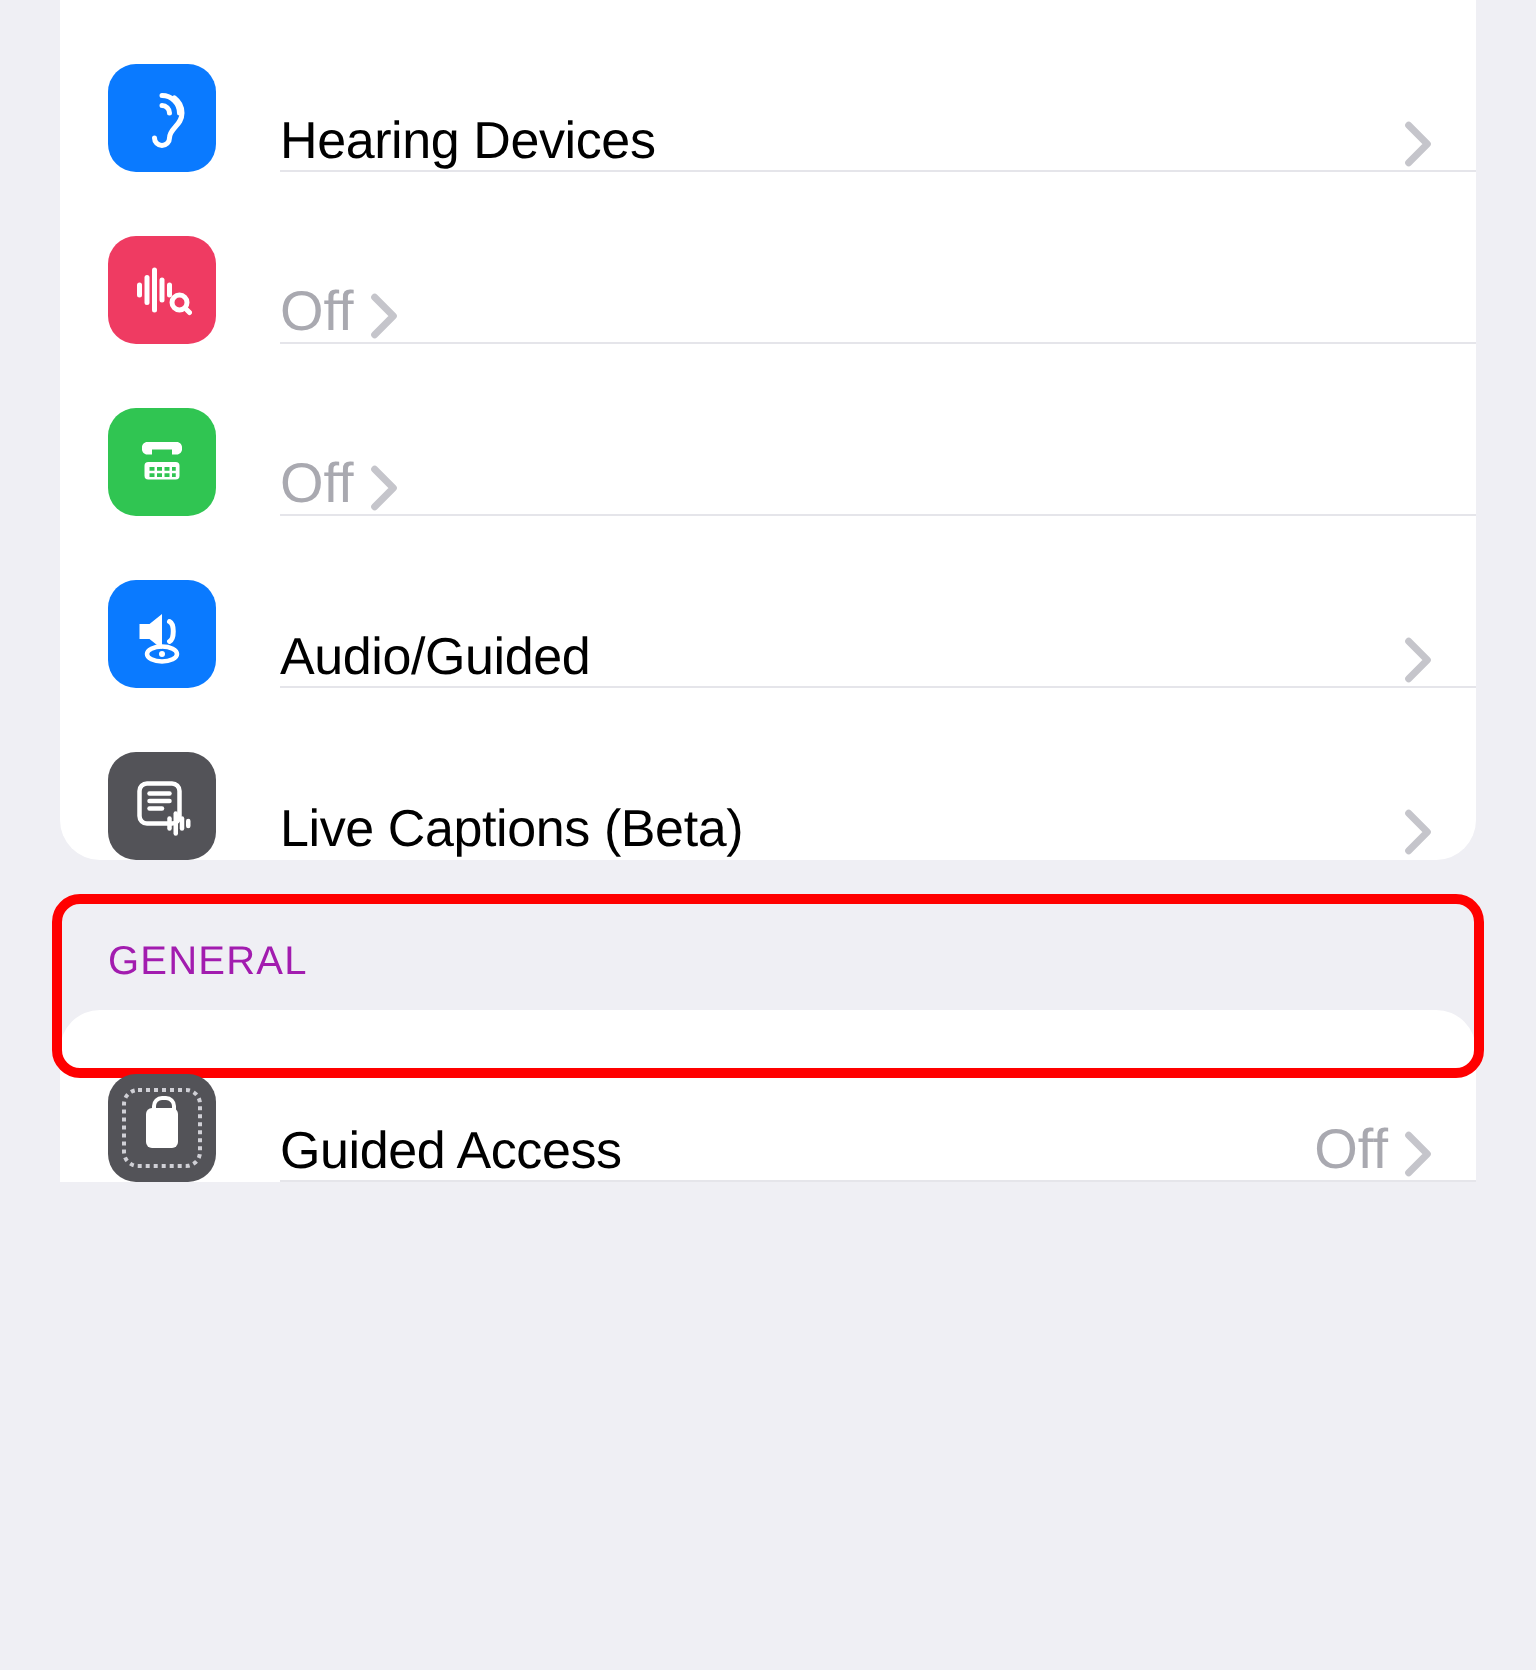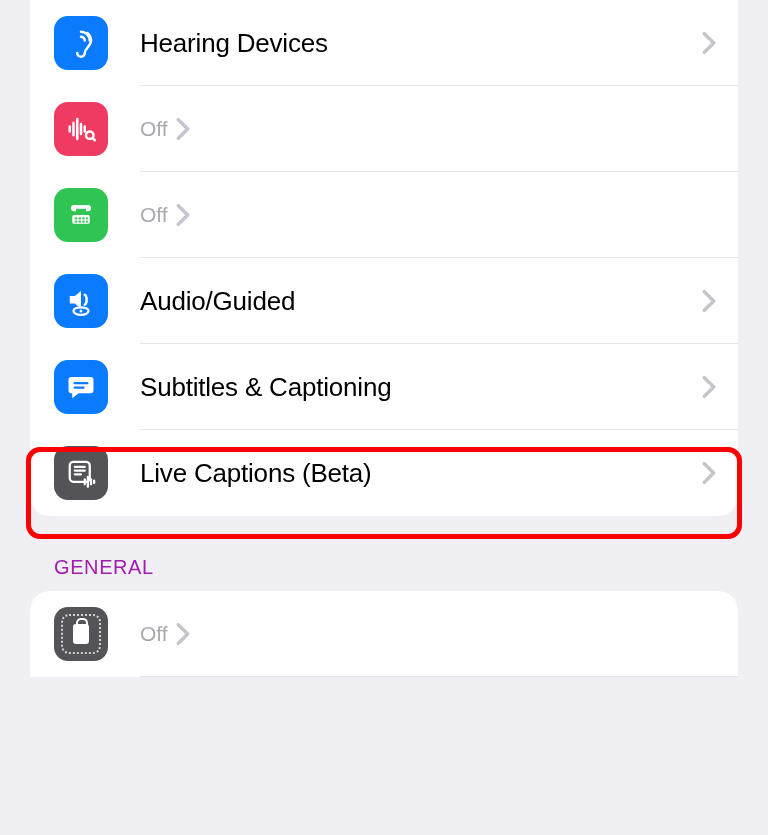--- a/index.html
+++ b/index.html
@@ -22,21 +22,21 @@
   }
 
   .panel-top {
     margin-top: 0;
     border-top-left-radius: 0;
     border-top-right-radius: 0;
   }
 
   .row {
     display: flex;
-    align-items: center;
+    align-items: flex-end;
     height: 86px;
     padding-left: 24px;
     padding-right: 20px;
     position: relative;
   }
 
   .divider {
     position: absolute;
     left: 110px;
     right: 0;
@@ -74,21 +74,21 @@
 
   .label {
     font-size: 26px;
     font-weight: 400;
     color: #000;
     letter-spacing: -0.2px;
     flex: 1 1 auto;
   }
 
   .value {
-    font-size: 21px;
+    font-size: 28px;
     color: #a9a9b0;
     margin-right: 6px;
   }
 
   .chevron-wrap {
     width: 18px;
     height: 28px;
     display: flex;
     align-items: center;
     justify-content: center;
@@ -212,36 +212,20 @@
     </div>
     <span class="label">Audio/Guided</span>
     <span class="chevron-wrap">
       <svg width="14" height="24" viewBox="0 0 12 20" fill="none" stroke="currentColor" stroke-width="3" stroke-linecap="round" stroke-linejoin="round">
           <polyline points="2 2 10 10 2 18"></polyline>
         </svg>
     </span>
     <div class="divider"></div>
   </div>
 
-  <div class="row">
-    <div class="icon-box bg-blue">
-      <svg class="icon-inner" viewBox="0 0 24 24" fill="currentColor">
-        <path d="M4 4h16c1 0 2 1 2 2v9c0 1-1 2-2 2H10l-5 4v-4H4c-1 0-2-1-2-2V6c0-1 1-2 2-2z"></path>
-        <rect x="6" y="8" width="12" height="1.8" rx=".9" fill="#0a7aff"></rect>
-        <rect x="6" y="11.5" width="9" height="1.8" rx=".9" fill="#0a7aff"></rect>
-      </svg>
-    </div>
-    <span class="label">Subtitles &amp; Captioning</span>
-    <span class="chevron-wrap">
-      <svg width="14" height="24" viewBox="0 0 12 20" fill="none" stroke="currentColor" stroke-width="3" stroke-linecap="round" stroke-linejoin="round">
-          <polyline points="2 2 10 10 2 18"></polyline>
-        </svg>
-    </span>
-    <div class="divider"></div>
-  </div>
 
   <div class="row">
     <div class="icon-box bg-dark">
       <svg class="icon-inner" viewBox="0 0 24 24" fill="none" stroke="currentColor" stroke-width="1.8">
         <rect x="3" y="3" width="16" height="16" rx="3"></rect>
         <line x1="7" y1="7" x2="15" y2="7" stroke-linecap="round"></line>
         <line x1="7" y1="10" x2="15" y2="10" stroke-linecap="round"></line>
         <line x1="7" y1="13" x2="12" y2="13" stroke-linecap="round"></line>
         <g stroke-linecap="round">
           <line x1="15" y1="17" x2="15" y2="21"></line>
@@ -266,20 +250,21 @@
 <div class="section-header">General</div>
 
 <div class="panel" style="border-bottom-left-radius:0;border-bottom-right-radius:0;">
 
   <div class="row">
     <div class="icon-box bg-dark">
       <div class="guided-icon-outer">
         <div class="guided-icon-inner"></div>
       </div>
     </div>
+    <span class="label">Guided Access</span>
     <span class="value">Off</span>
     <span class="chevron-wrap">
       <svg width="14" height="24" viewBox="0 0 12 20" fill="none" stroke="currentColor" stroke-width="3" stroke-linecap="round" stroke-linejoin="round">
           <polyline points="2 2 10 10 2 18"></polyline>
         </svg>
     </span>
     <div class="divider"></div>
   </div>
 
 

